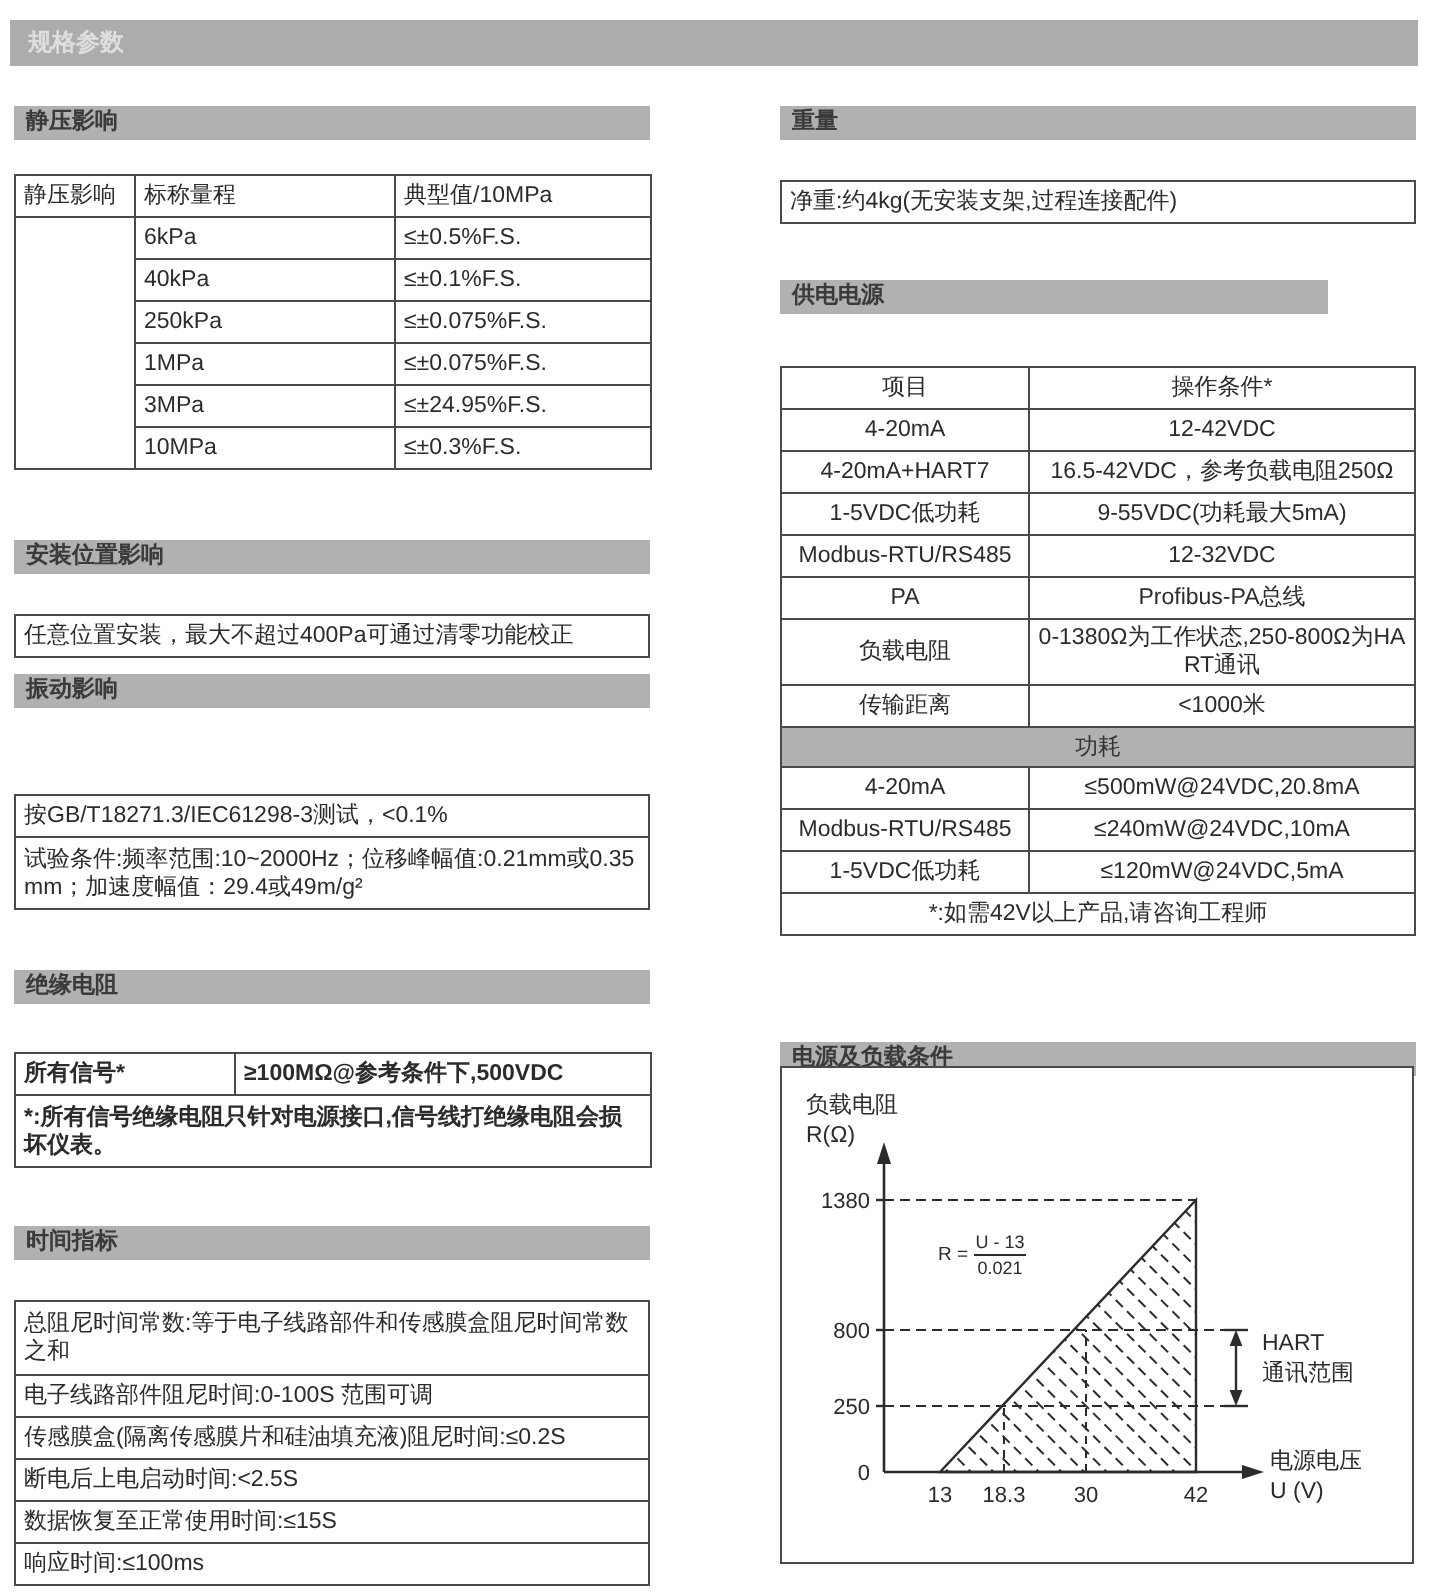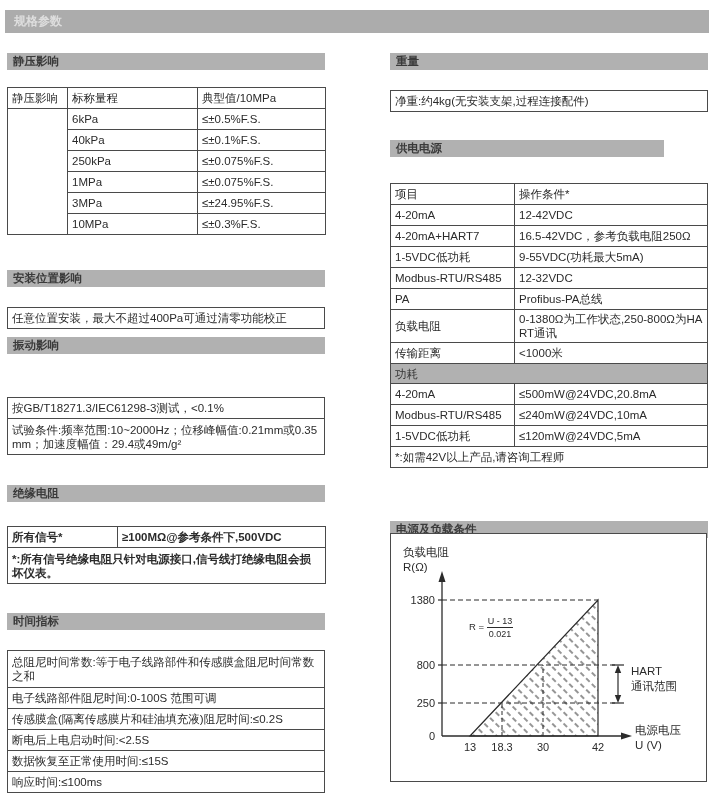--- a/index.html
+++ b/index.html
@@ -159,21 +159,21 @@
       <tr style="height:21px">
     <td>净重:约4kg(无安装支架,过程连接配件)</td>
   </tr>
 </tbody>
   </table>
 
 <div class="abs secbar" style="left:390px;top:140px;width:274px;height:17px;">
   <span>供电电源</span>
 </div>
 
-<table class="t" style="left:390px;top:183px;width:317px;">
+<table class="t" style="left:390px;top:183px;width:317px;text-align:center;">
   <colgroup>
       <col style="width:124px">
       <col style="width:193px">
     </colgroup>
   <tbody>
       <tr style="height:21px">
     <td>项目</td>
     <td>操作条件*</td>
   </tr>
   <tr style="height:21px">

